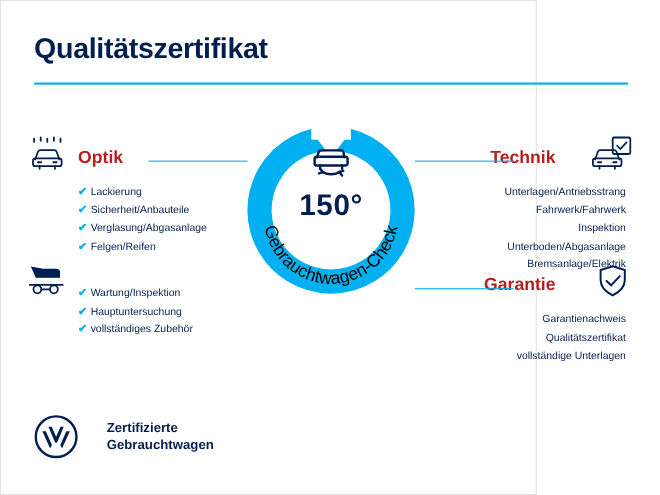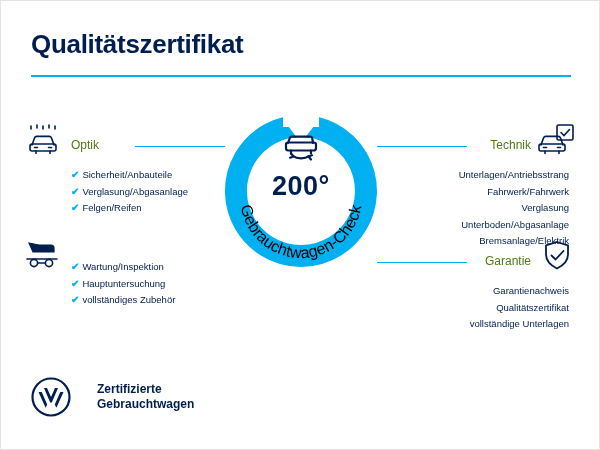--- a/index.html
+++ b/index.html
@@ -9,21 +9,21 @@
   body {
     width: 600px;
     height: 450px;
     background: #ffffff;
     font-family: "Liberation Sans", sans-serif;
     color: #001e50;
     overflow: hidden;
   }
   .page {
     position: relative;
-    width: 600px;
+    width: 488px;
     height: 450px;
     box-sizing: border-box;
     border: 1px solid #e3e3e3;
     background: #fff;
   }
 
   
   .title {
     position: absolute;
     left: 30px;
@@ -48,27 +48,27 @@
     width: 200px;
   }
   .col.left  { left: 24px; text-align: left; }
   .col.right { left: 376px; text-align: right; }
 
   .col-head {
     position: relative;
     height: 22px;
   }
   .col-head .heading {
-    font-size: 12px;
-    font-weight: normal;
-    color: #4d7c0f;
+    font-size: 16px;
+    font-weight: bold;
+    color: #b91c1c;
     display: inline-block;
   }
   .col.left .heading  { margin-left: 46px; }
-  .col.right .heading { margin-right: 46px; text-align: right; }
+  .col.right .heading { margin-right: 72px; text-align: right; }
 
   .head-rule {
     position: absolute;
     top: 11px;
     height: 1px;
     background: #00b0f0;
   }
   .col.left .head-rule  { left: 110px; right: 0; }
   .col.right .head-rule { right: 110px; left: 0; }
 
@@ -196,20 +196,21 @@
       <path d="M10.5 16.5 l4 4 l8 -8.5"></path>
     </svg>
   </div>
 
   <div class="col left" style="top:134px">
     <div class="col-head">
       <span class="heading">Optik</span>
       <span class="head-rule"></span>
     </div>
     <ul class="items">
+      <li><span class="check">✔</span><span>Lackierung</span></li>
       <li><span class="check">✔</span><span>Sicherheit/Anbauteile</span></li>
       <li><span class="check">✔</span><span>Verglasung/Abgasanlage</span></li>
       <li><span class="check">✔</span><span>Felgen/Reifen</span></li>
     </ul>
   </div>
 
   <div class="col left" style="top:248px">
     <ul class="items">
       <li><span class="check">✔</span><span>Wartung/Inspektion</span></li>
       <li><span class="check">✔</span><span>Hauptuntersuchung</span></li>
@@ -218,21 +219,21 @@
   </div>
 
   <div class="col right" style="top:134px">
     <div class="col-head">
       <span class="head-rule"></span>
       <span class="heading">Technik</span>
     </div>
     <ul class="items">
       <li><span>Unterlagen/Antriebsstrang</span></li>
       <li><span>Fahrwerk/Fahrwerk</span></li>
-      <li><span>Verglasung</span></li>
+      <li><span>Inspektion</span></li>
       <li><span>Unterboden/Abgasanlage</span></li>
       <li><span>Bremsanlage/Elektrik</span></li>
     </ul>
   </div>
 
   <div class="col right" style="top:250px">
     <div class="col-head">
       <span class="head-rule"></span>
       <span class="heading">Garantie</span>
     </div>
@@ -260,21 +261,21 @@
         <path d="M10 10.5 l-2.5 -3 l3.5 -1.2"></path>
       </g>
 
       <defs>
         <path id="arcpath" d="M 17 84 a 61 61 0 0 0 122 0" fill="none"></path>
       </defs>
       <text>
         <textPath href="#arcpath" startOffset="50%" text-anchor="middle" id="curved-label-text">Gebrauchtwagen-Check</textPath>
       </text>
     </svg>
-    <div class="deg">200°</div>
+    <div class="deg">150°</div>
   </div>
 
   <div class="footer">
     <svg class="vw-logo" viewBox="0 0 40 40">
       <circle cx="20" cy="20" r="18.5" fill="none" stroke="#001e50" stroke-width="2.2"></circle>
       <path d="M13 11 l3 0 l4 9 l4 -9 l3 0 l-6.2 14.5 l-1.6 0 z M7.5 15 l3.2 0 l5.5 12.5 l-1.6 3.2 z M32.5 15 l-3.2 0 l-5.5 12.5 l1.6 3.2 z" fill="#001e50"></path>
     </svg>
     <div class="footer-text">
       <div>Zertifizierte</div>
       <div>Gebrauchtwagen</div>

